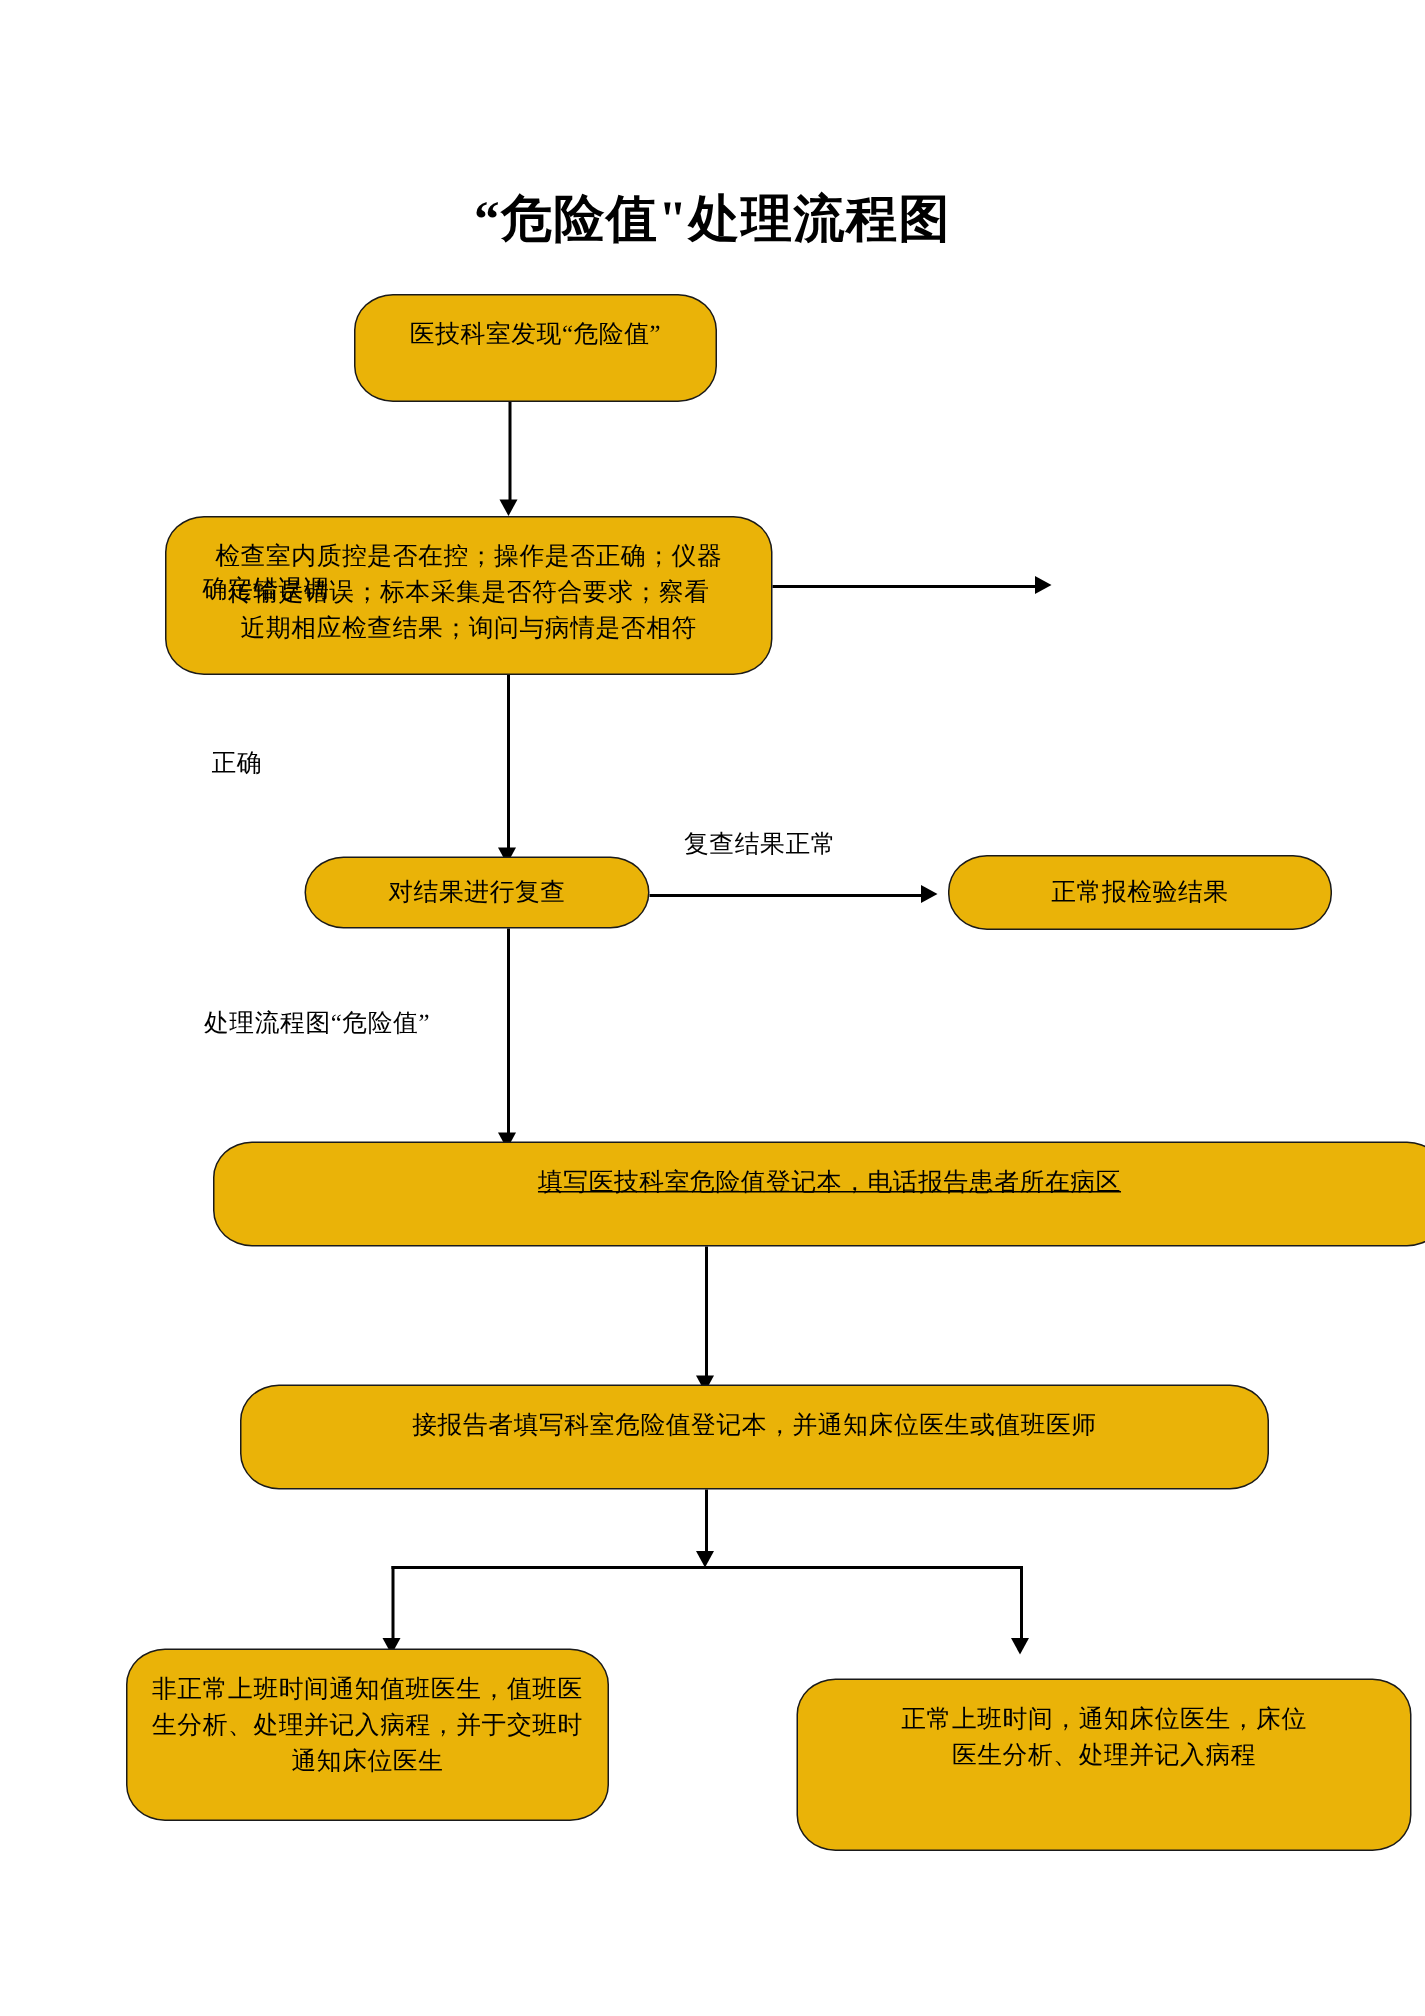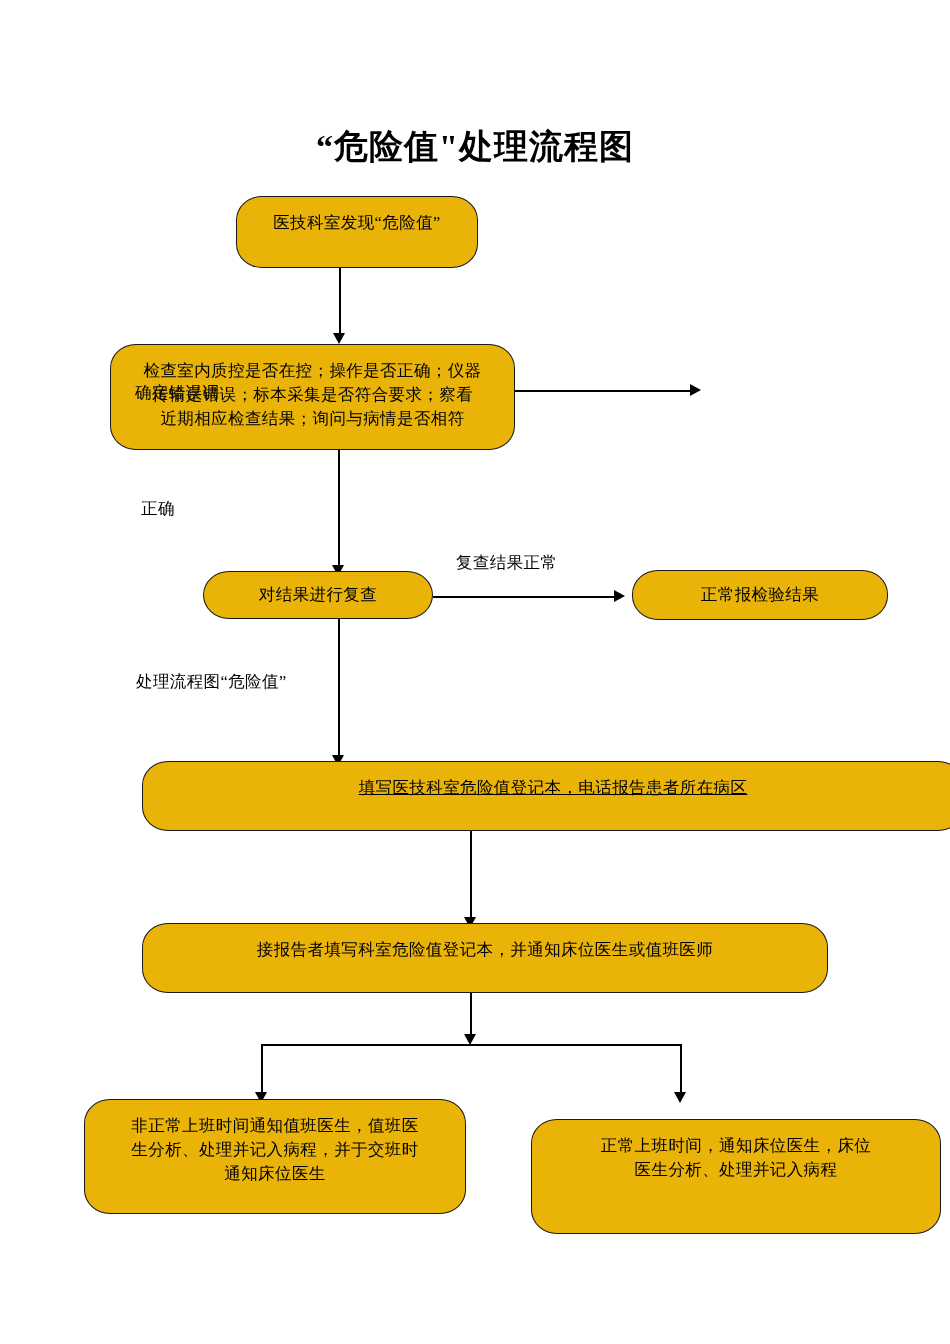--- a/index.html
+++ b/index.html
@@ -144,36 +144,36 @@
   <div class="vline" style="left:338px; top:619px; height:143px;"></div>
   <div class="arrow-down" style="left:332px; top:755px;"></div>
 
   <div class="node top-text" style="left:142px; top:761px; width:822px; height:70px;text-decoration:underline;">
     <span class="txt">填写医技科室危险值登记本，电话报告患者所在病区</span>
   </div>
 
   <div class="vline" style="left:470px; top:831px; height:93px;"></div>
   <div class="arrow-down" style="left:464px; top:917px;"></div>
 
-  <div class="node top-text" style="left:142px; top:923px; width:686px; height:70px;">
+  <div class="node top-text" style="left:160px; top:923px; width:686px; height:70px;">
     <span class="txt">接报告者填写科室危险值登记本，并通知床位医生或值班医师</span>
   </div>
 
   <div class="vline" style="left:470px; top:993px; height:48px;"></div>
   <div class="arrow-down" style="left:464px; top:1034px;"></div>
 
   <div class="hline" style="left:261px; top:1044px; width:420px;"></div>
 
   <div class="vline" style="left:261px; top:1044px; height:55px;"></div>
   <div class="arrow-down" style="left:255px; top:1092px;"></div>
 
   <div class="vline" style="left:680px; top:1044px; height:55px;"></div>
   <div class="arrow-down" style="left:674px; top:1092px;"></div>
 
-  <div class="node top-text" style="left:84px; top:1099px; width:382px; height:115px;">
+  <div class="node top-text" style="left:84px; top:1099px; width:322px; height:115px;">
     <span class="txt">非正常上班时间通知值班医生，值班医
 生分析、处理并记入病程，并于交班时
 通知床位医生</span>
   </div>
 
   <div class="node top-text" style="left:531px; top:1099px; width:410px; height:115px;margin-top:20px;">
     <span class="txt">正常上班时间，通知床位医生，床位
 医生分析、处理并记入病程</span>
   </div>
 

